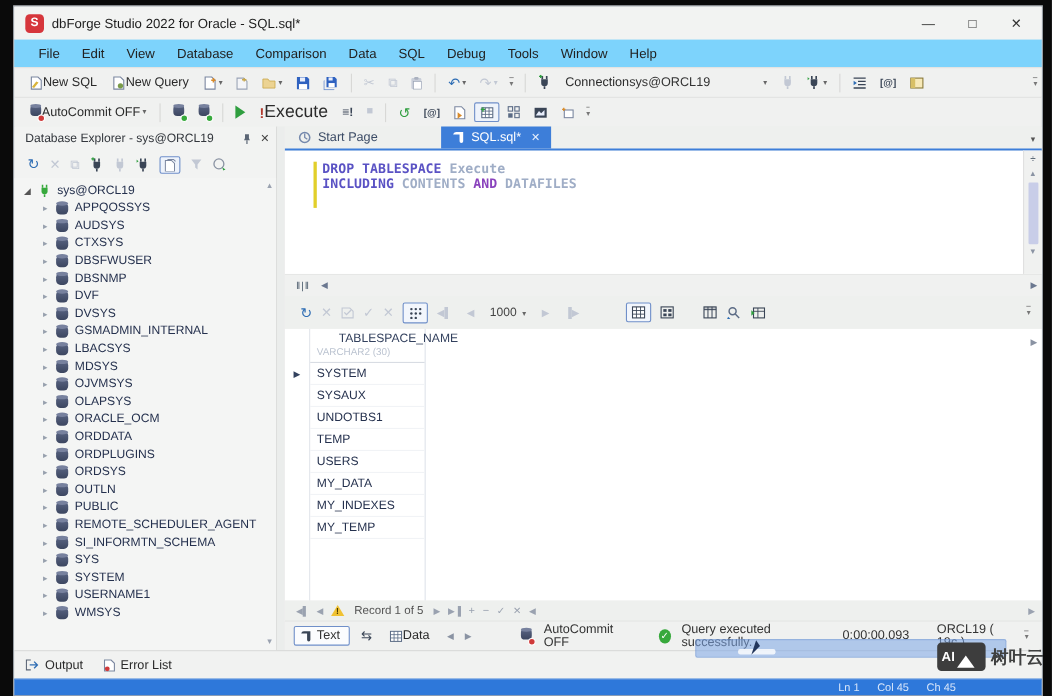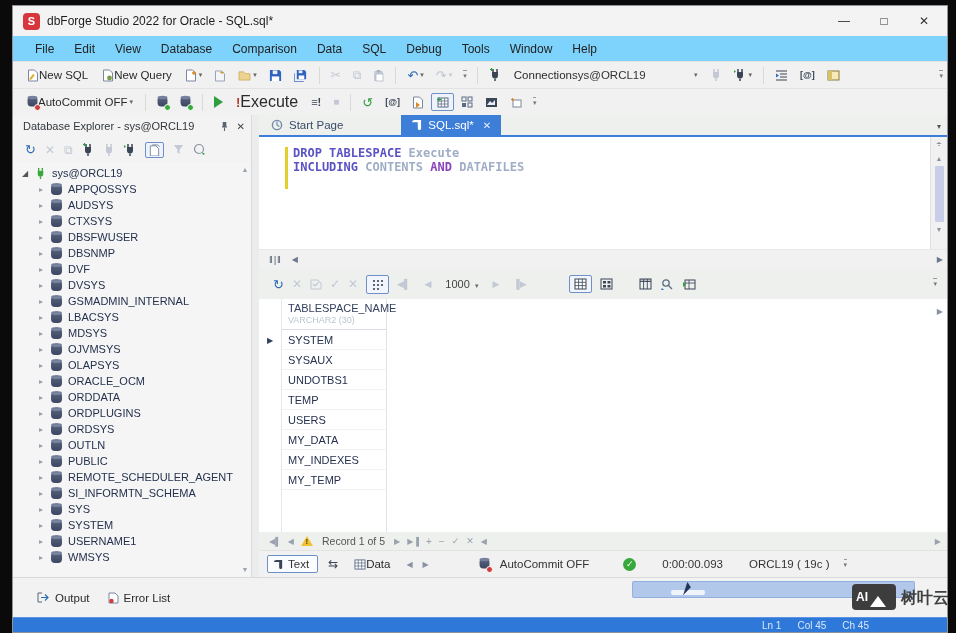--- a/index.html
+++ b/index.html
@@ -96,37 +96,37 @@
   .res-toolbar .box { border:1px solid #6f8fc9; background:#f2f6fc; padding:2px 4px; border-radius:2px; display:inline-flex; align-items:center; }
   .pagesize { font-size:11px; color:#444; display:flex; align-items:center; gap:14px; }
   .res-ovf { position:absolute; right:6px; top:9px; }
 
   
   .grid { flex:1; background:#fff; display:flex; min-height:0; position:relative; }
   .gutter { width:23px; border-right:1px solid #e3e6ec; flex:0 0 auto; }
   .gutter .marker { height:20px; display:flex; align-items:center; justify-content:center; font-size:8px; color:#33415e; margin-top:31px; }
   .gcol { width:105px; flex:0 0 auto; border-right:1px solid #dfe3ea; }
   .ghead { height:31px; padding:3px 0 0 6px; border-bottom:1px solid #d8dce3; }
-  .ghead .name { font-size:11px; color:#33415e; }
+  .ghead .name { font-size:11px; color:#33415e;margin-left:20px; }
   .ghead .type { font-size:9px; color:#bcc4d1; margin-top:1px; }
   .grow { height:20px; display:flex; align-items:center; padding-left:6px; font-size:11px; color:#25314e; border-bottom:1px solid #f1f3f6; }
   .grid-right-arrow { position:absolute; right:4px; top:8px; font-size:8px; color:#8a93a3; }
 
   
   .recnav { height:18px; display:flex; align-items:center; gap:7px; padding-left:10px; background:#eef0ee; font-size:8px; color:#9aa2b0; flex:0 0 auto; position:relative; }
   .recnav .lbl { font-size:10.5px; color:#555; margin:15px 2px; }
   .recnav .right { position:absolute; right:6px; }
 
   
   .docstatus { height:27px; display:flex; align-items:center; gap:10px; padding:0 8px 0 8px; background:#f0f1f0; border-top:1px solid #e2e3e2; font-size:11.5px; color:#333; flex:0 0 auto; }
   .docstatus .box { border:1px solid #6f8fc9; background:#fbfcfe; padding:2px 8px 2px 5px; border-radius:2px; display:inline-flex; align-items:center; gap:5px; }
   .okcirc { width:13px; height:13px; border-radius:50%; background:#37a93c; color:#fff; font-size:9px; display:flex; align-items:center; justify-content:center; }
 
   
-  .bottom-tabs { height:40px; display:flex; align-items:center; gap:18px; padding-left:24px; background:#f1f2f1; border-top:1px solid #d9dad9; flex:0 0 auto; }
+  .bottom-tabs { height:26px; display:flex; align-items:center; gap:18px; padding-left:10px; background:#f1f2f1; border-top:1px solid #d9dad9; flex:0 0 auto; }
   .btab { display:inline-flex; align-items:center; gap:5px; font-size:11.5px; color:#2a2a2a; }
   .statusbar { height:15px; background:#2e78da; border-top:1px solid #5b93e0; display:flex; align-items:center; justify-content:flex-end; gap:16px; padding-right:78px; font-size:10px; color:#d8e6fa; flex:0 0 auto; }
 
   
   .wm-overlay { position:absolute; left:632px; top:581px; width:283px; height:17px; background:rgba(124,165,230,.55); border:1px solid rgba(90,130,200,.35); border-radius:2px; }
   .wm-overlay .streak { position:absolute; left:38px; top:8px; width:34px; height:5px; background:rgba(255,255,255,.8); border-radius:2px; }
   .wm-overlay .cursor { position:absolute; left:52px; top:1px; width:0; height:0; border-left:5px solid #22365c; border-right:4px solid transparent; border-bottom:10px solid transparent; border-top:4px solid transparent; transform:rotate(18deg); }
   .wm-badge { position:absolute; left:852px; top:584px; width:44px; height:26px; background:#3d3d3d; border-radius:4px; display:flex; align-items:center; padding-left:4px; gap:2px; }
   .wm-badge .ai { color:#fff; font-weight:bold; font-size:12px; }
   .wm-badge .mtn { width:0; height:0; border-left:8px solid transparent; border-right:8px solid transparent; border-bottom:11px solid #fff; margin-top:8px; }
@@ -760,20 +760,21 @@
               </svg>
             <span>Data</span>
           </span>
           <span style="font-size:8px;color:#8a93a3;">◀</span>
           <span style="font-size:8px;color:#8a93a3;">▶</span>
           <span style="width:30px;"></span>
           <span style="position:relative;"><span class="cyl sm"></span><span class="reddot"></span></span>
           <span>AutoCommit OFF</span>
           <span style="width:14px;"></span>
           <span class="okcirc">✓</span>
+          <span>Query executed successfully.</span>
           <span style="width:6px;"></span>
           <span>0:00:00.093</span>
           <span style="width:6px;"></span>
           <span>ORCL19 ( 19c )</span>
           <span class="ovf">▾</span>
         </div>
       </div>
     </div>
 
     <div class="bottom-tabs">

